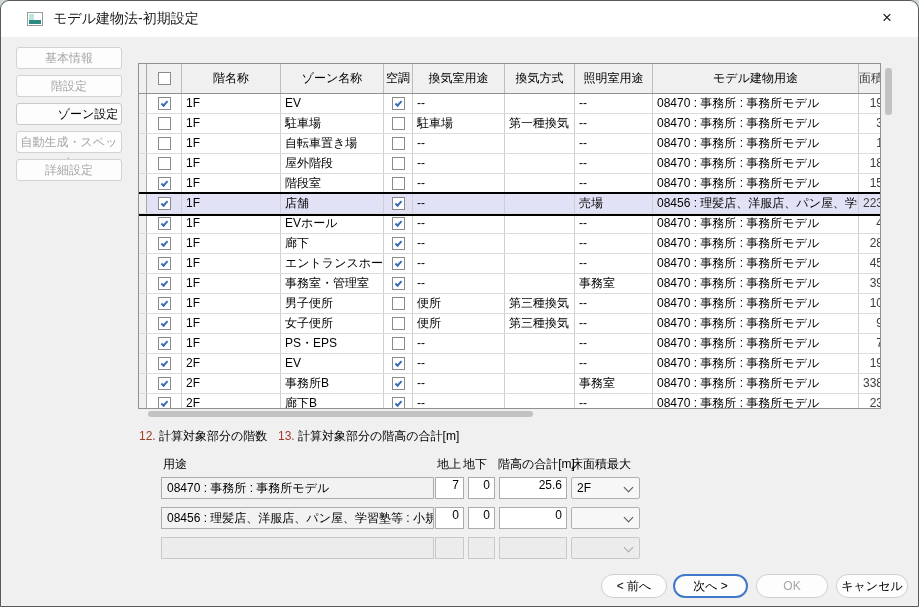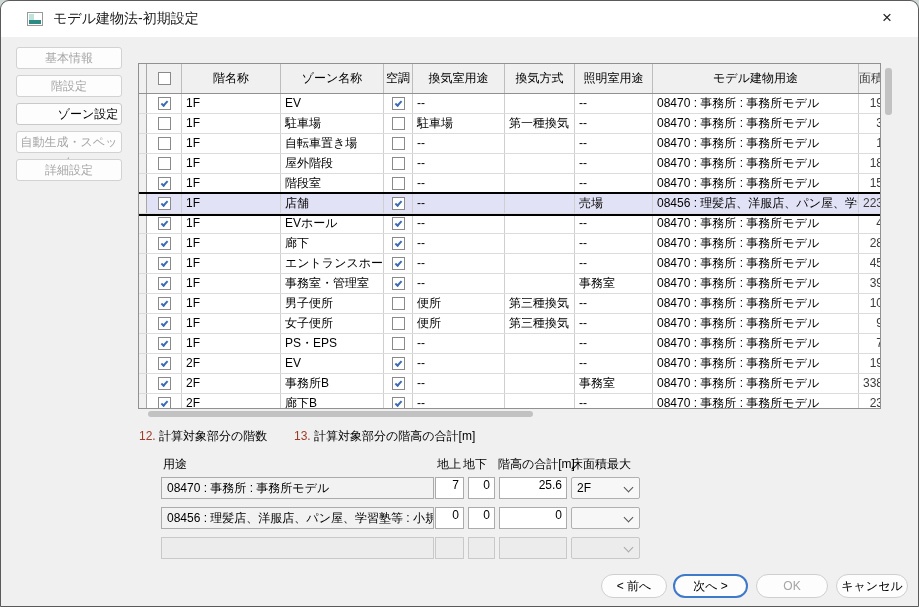--- a/index.html
+++ b/index.html
@@ -404,21 +404,21 @@
       <div class="vthumb"></div>
     </div>
   <div class="hscroll">
       <div class="hthumb"></div>
     </div>
 
   <div class="sec-label" style="left:138px">
     <span class="sec-num">12.</span>
     <span>計算対象部分の階数</span>
   </div>
-  <div class="sec-label" style="left:293px">
+  <div class="sec-label" style="left:277px">
     <span class="sec-num">13.</span>
     <span>計算対象部分の階高の合計[m]</span>
   </div>
 
   <div class="f-head" style="left:162px">用途</div>
   <div class="f-head" style="left:428px;width:40px;text-align:center">地上</div>
   <div class="f-head" style="left:462px;width:36px;text-align:left">地下</div>
   <div class="f-head" style="left:497px">階高の合計[m]</div>
   <div class="f-head" style="left:570px">床面積最大</div>
 

